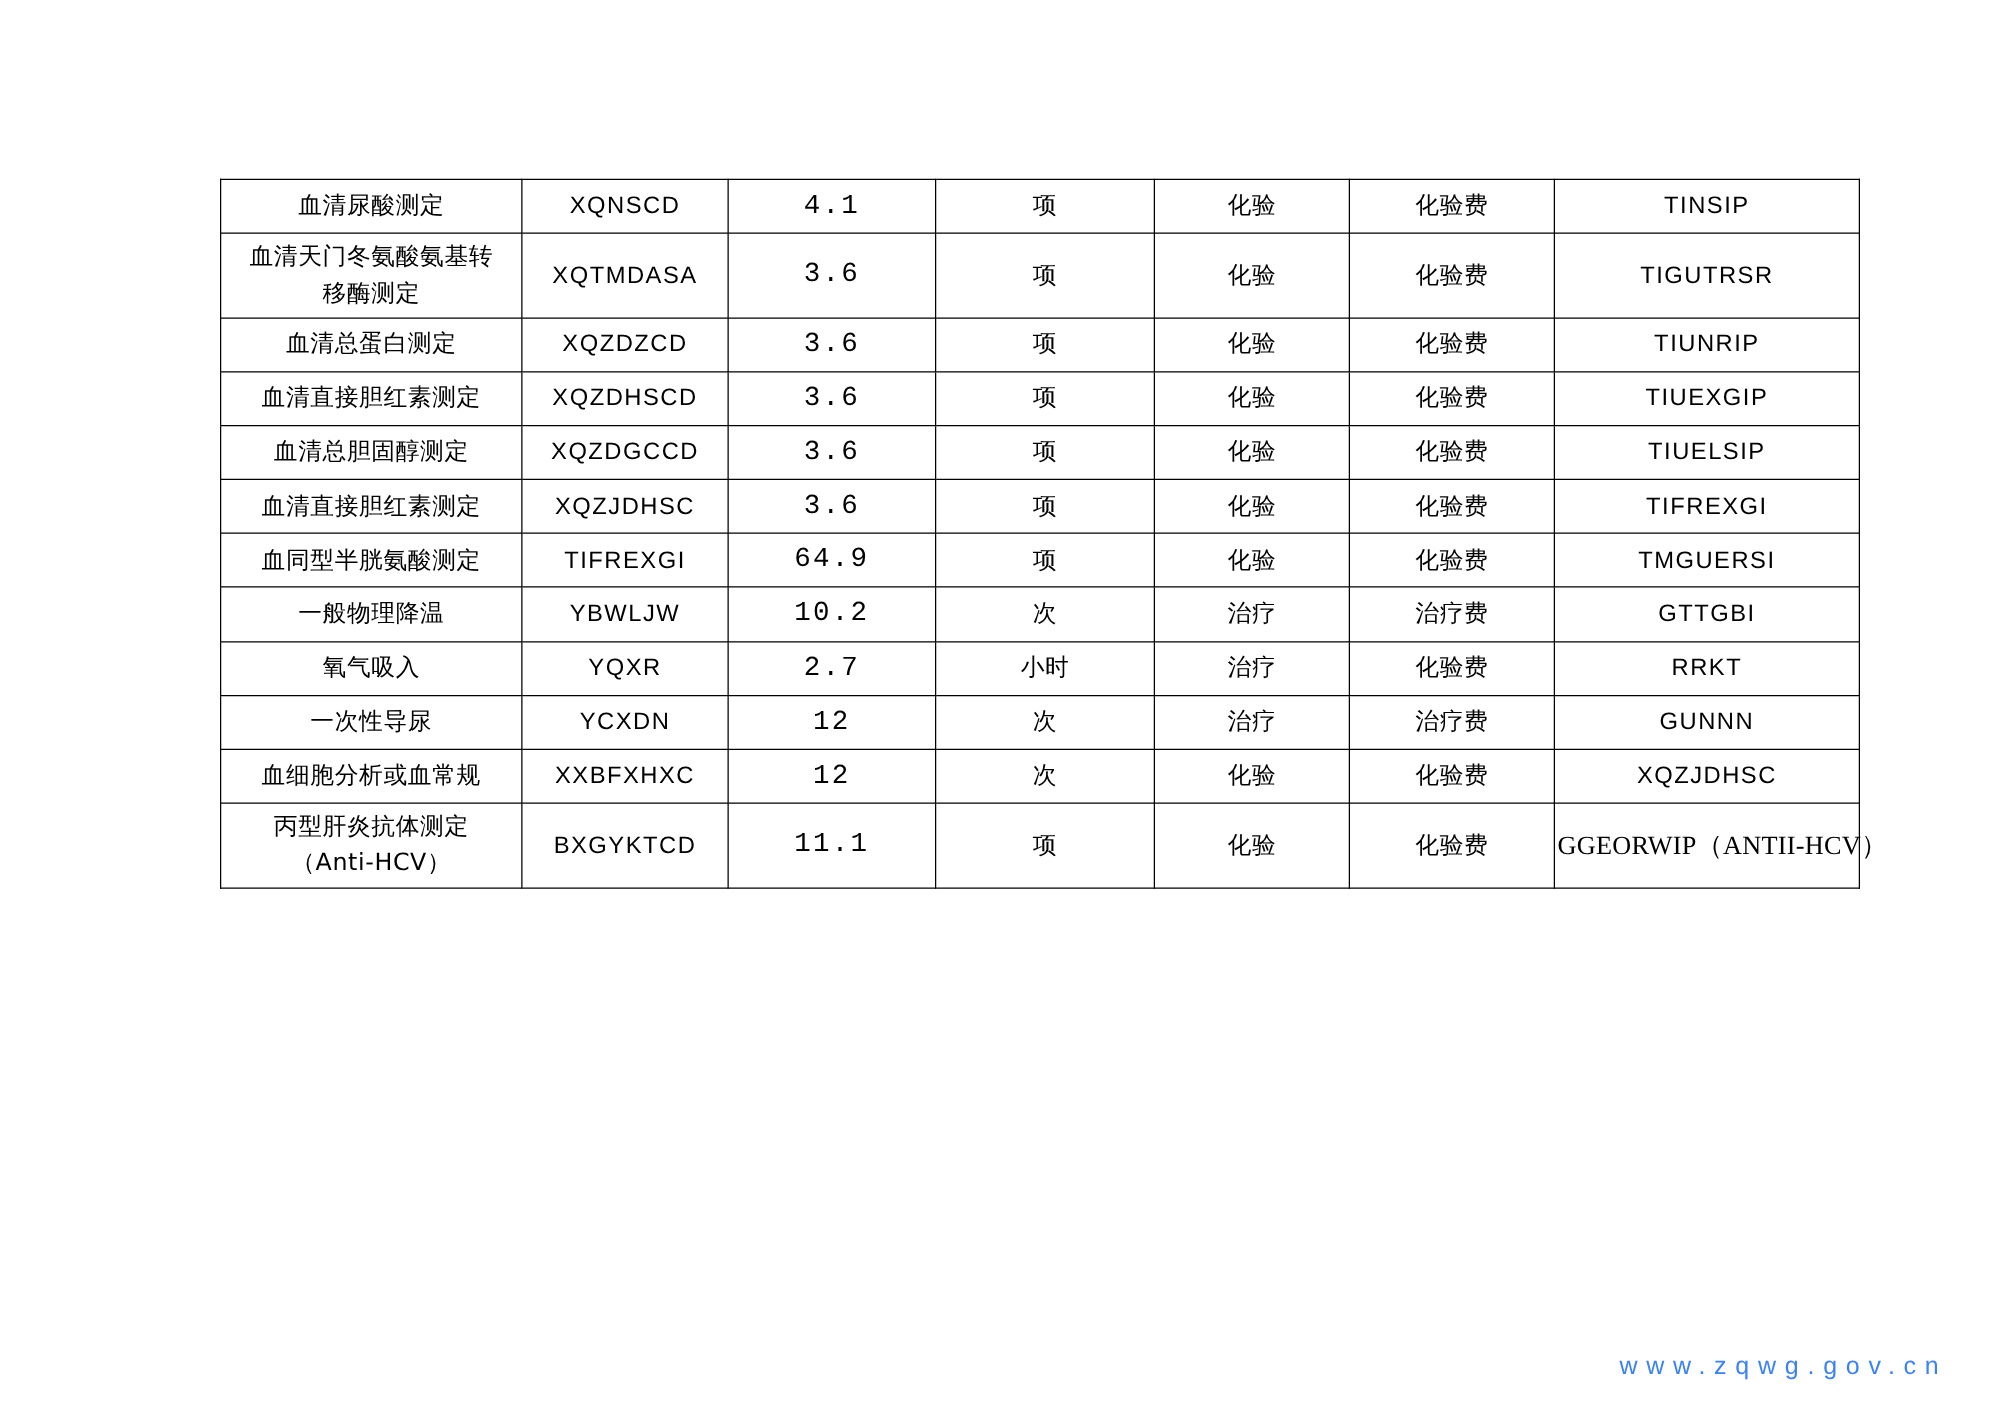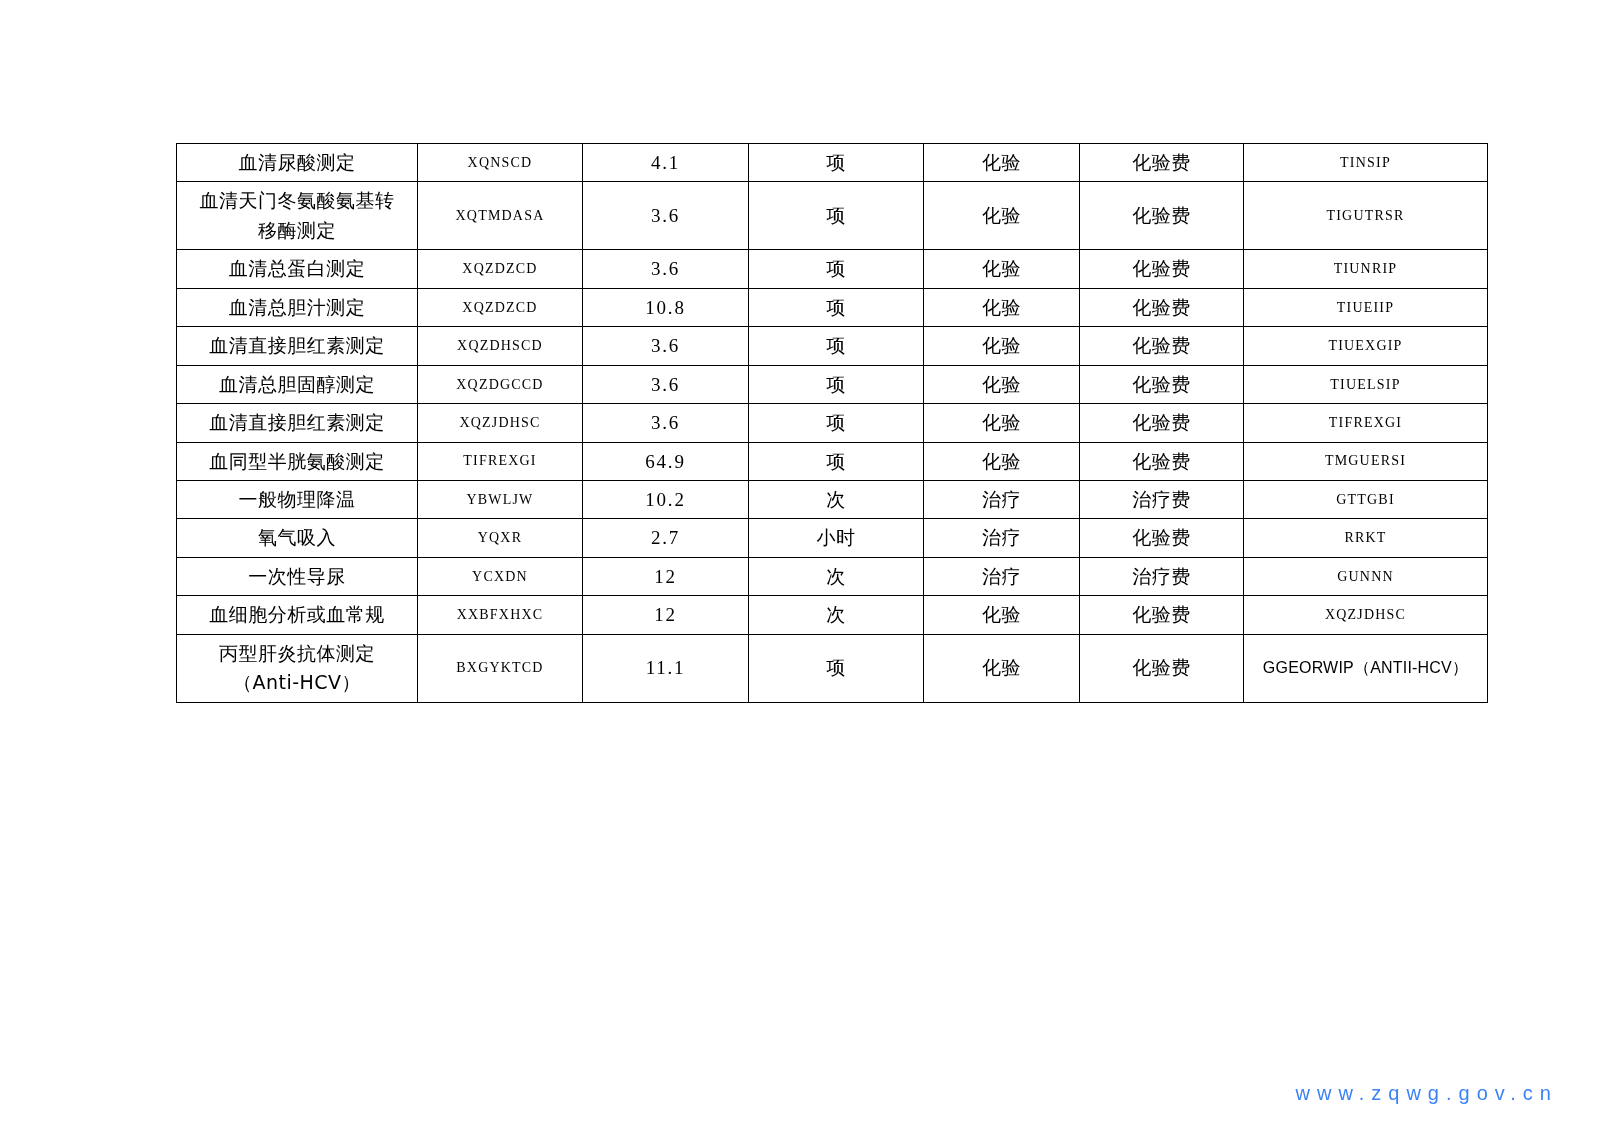--- a/index.html
+++ b/index.html
@@ -45,35 +45,35 @@
   col.c4 { width: 156px; }
   col.c5 { width: 164px; }
   col.c6 { width: 244px; }
 
   .cn {
     font-family: "DejaVu Sans", sans-serif;
     font-size: 19px;
     letter-spacing: 0.5px;
   }
   .latin {
-    font-family: Liberation Serif, serif;
-    font-size: 14px;
+    font-family: Liberation Sans, sans-serif;
+    font-size: 19px;
     letter-spacing: 1.2px;
   }
   .num {
-    font-family: Liberation Serif, serif;
-    font-size: 19px;
+    font-family: Liberation Mono, monospace;
+    font-size: 22px;
     letter-spacing: 1.8px;
   }
   .two-line {
     line-height: 1.85;
   }
   .code-long {
-    font-family: Liberation Sans, sans-serif;
-    font-size: 16px;
+    font-family: Liberation Serif, serif;
+    font-size: 21px;
     letter-spacing: 0.2px;
     white-space: nowrap;
   }
   .watermark {
     position: absolute;
     right: 42px;
     bottom: 26px;
     font-family: "Liberation Sans", sans-serif;
     font-size: 20px;
     letter-spacing: 7px;
@@ -121,29 +121,20 @@
       <tr>
         <td class="cn">血清总蛋白测定</td>
         <td class="latin">XQZDZCD</td>
         <td class="num">3.6</td>
         <td class="cn">项</td>
         <td class="cn">化验</td>
         <td class="cn">化验费</td>
         <td class="latin">TIUNRIP</td>
       </tr>
       <tr>
-        <td class="cn">血清总胆汁测定</td>
-        <td class="latin">XQZDZCD</td>
-        <td class="num">10.8</td>
-        <td class="cn">项</td>
-        <td class="cn">化验</td>
-        <td class="cn">化验费</td>
-        <td class="latin">TIUEIIP</td>
-      </tr>
-      <tr>
         <td class="cn">血清直接胆红素测定</td>
         <td class="latin">XQZDHSCD</td>
         <td class="num">3.6</td>
         <td class="cn">项</td>
         <td class="cn">化验</td>
         <td class="cn">化验费</td>
         <td class="latin">TIUEXGIP</td>
       </tr>
       <tr>
         <td class="cn">血清总胆固醇测定</td>

